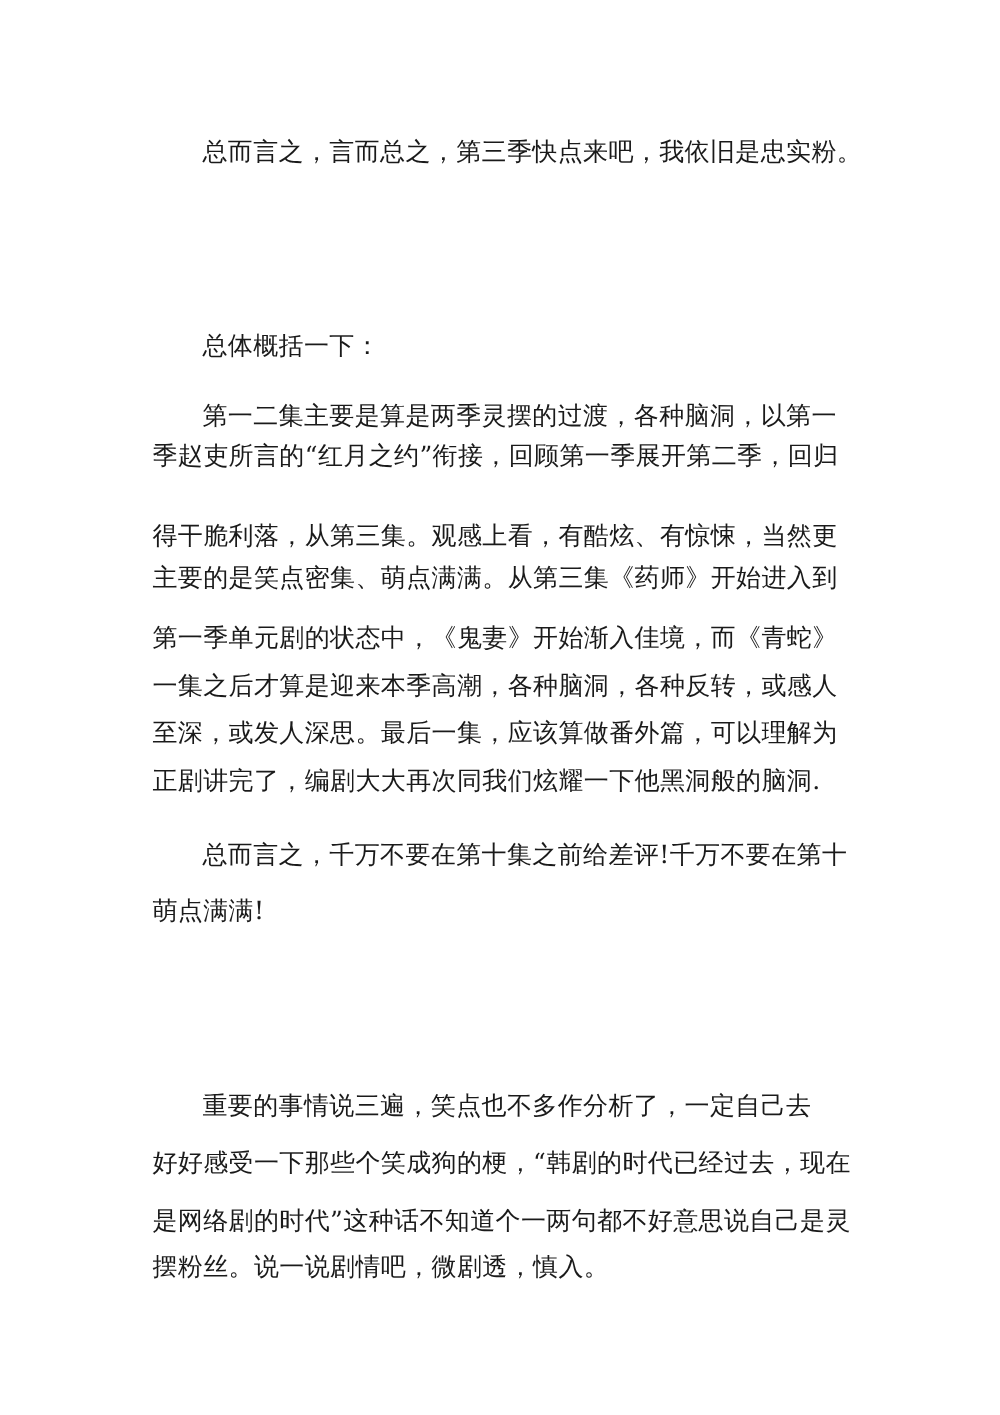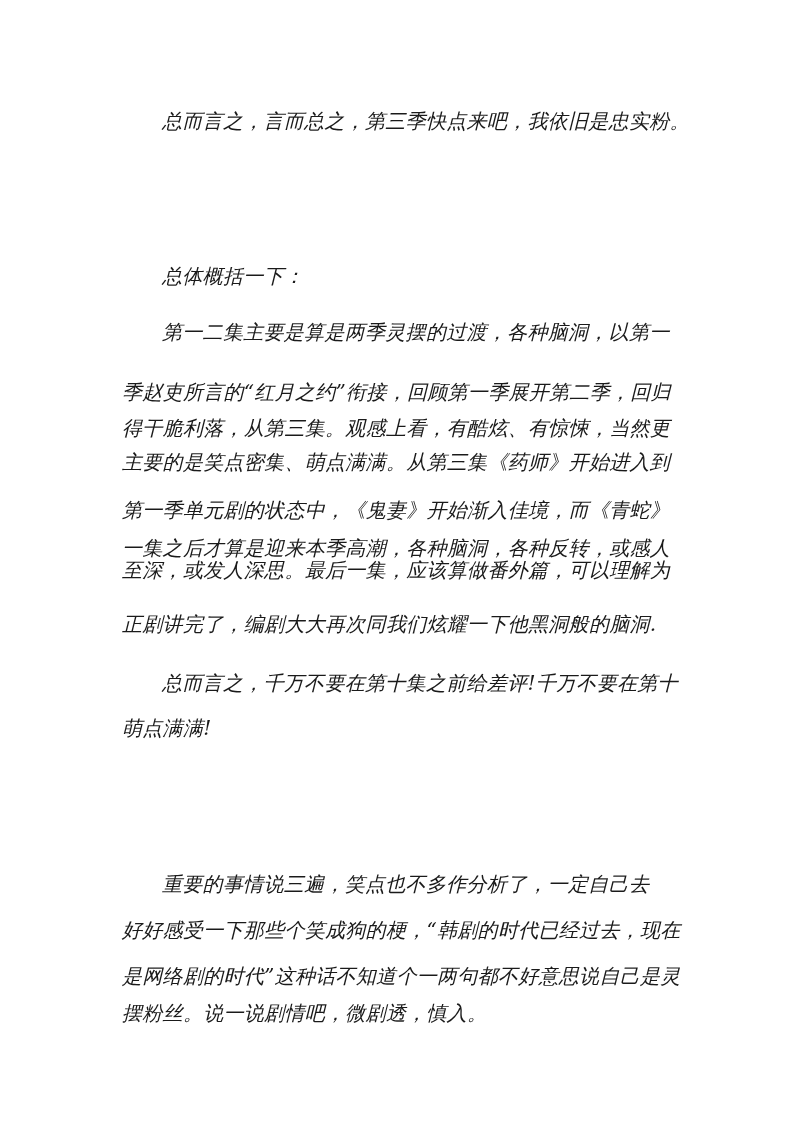--- a/index.html
+++ b/index.html
@@ -1,41 +1,41 @@
 <!DOCTYPE html>
 <html><head>
   <meta charset="utf-8">
   <style>
     html, body { margin: 0; padding: 0; background: #ffffff; }
     body { width: 800px; height: 1132px; position: relative; overflow: hidden;
       font-family: "DejaVu Serif", "Liberation Serif", serif; color: #1a1a1a; }
-    .page { position: absolute; left: 0; top: 0; width: 800px; height: 1132px; font-style: italic; }
+    .page { position: absolute; left: 0; top: 0; width: 800px; height: 1132px; }
     .line { position: absolute; font-size: 20px; line-height: 24px; white-space: nowrap; letter-spacing: 0.3px; }
     .indent { left: 162px; }
     .flush { left: 122px; }
     .heading { position: absolute; left: 162px; top: 207px; font-size: 20px; line-height: 24px;
       font-weight: bold; color: #1a8fd0; font-family: "DejaVu Sans", "Liberation Sans", sans-serif; white-space: nowrap; }
   </style>
 </head>
 <body>
 
 <div class="page">
   <div class="line indent" style="top:109px">总而言之，言而总之，第三季快点来吧，我依旧是忠实粉。</div>
 
 
   <div class="line indent" style="top:264px">总体概括一下：</div>
 
   <div>
     <div class="line indent" style="top:320px">第一二集主要是算是两季灵摆的过渡，各种脑洞，以第一</div>
-    <div class="line flush" style="top:380px">季赵吏所言的“红月之约”衔接，回顾第一季展开第二季，回归</div>
+    <div class="line flush" style="top:352px">季赵吏所言的“红月之约”衔接，回顾第一季展开第二季，回归</div>
     <div class="line flush" style="top:416px">得干脆利落，从第三集。观感上看，有酷炫、有惊悚，当然更</div>
     <div class="line flush" style="top:450px">主要的是笑点密集、萌点满满。从第三集《药师》开始进入到</div>
     <div class="line flush" style="top:498px">第一季单元剧的状态中，《鬼妻》开始渐入佳境，而《青蛇》</div>
     <div class="line flush" style="top:536px">一集之后才算是迎来本季高潮，各种脑洞，各种反转，或感人</div>
-    <div class="line flush" style="top:558px">至深，或发人深思。最后一集，应该算做番外篇，可以理解为</div>
+    <div class="line flush" style="top:574px">至深，或发人深思。最后一集，应该算做番外篇，可以理解为</div>
     <div class="line flush" style="top:612px">正剧讲完了，编剧大大再次同我们炫耀一下他黑洞般的脑洞.</div>
   </div>
 
   <div>
     <div class="line indent" style="top:671px">总而言之，千万不要在第十集之前给差评!千万不要在第十</div>
     <div class="line flush" style="top:716px">萌点满满!</div>
   </div>
 
 
   <div>

